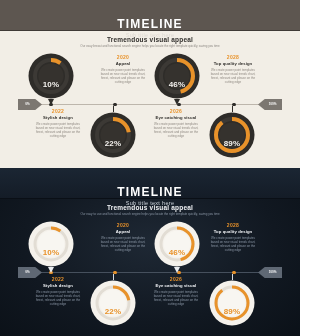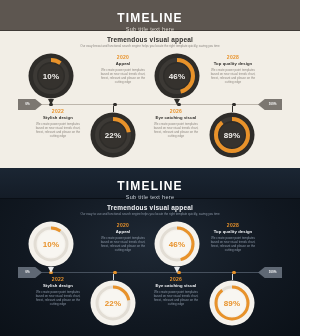--- a/index.html
+++ b/index.html
@@ -22,21 +22,21 @@
     background:radial-gradient(ellipse at 50% 45%, #1e2834 0%, #111821 60%, #0b1118 100%);
   }
   .slide.dark .header{
     position:absolute;left:0;top:0;width:300px;height:30px;
     background:linear-gradient(180deg,#1b2633 0%,#141c27 100%);
     border-bottom:1px solid #0a0f16;
   }
 
   .title{
     text-align:center;font-weight:bold;letter-spacing:1.2px;
-    font-size:12px;line-height:12px;padding-top:12px;color:#ffffff;
+    font-size:12px;line-height:12px;padding-top:18px;color:#ffffff;
   }
   .subtitle{
     text-align:center;font-size:5.5px;line-height:7px;letter-spacing:.3px;
     color:#ded9d2;padding-top:2px;
   }
   .slide.dark .subtitle{color:#cfd6de;}
 
   .sec-title{
     position:absolute;left:0;top:36px;width:300px;text-align:center;
     font-size:6.5px;font-weight:bold;letter-spacing:.2px;color:#32302d;
@@ -85,21 +85,21 @@
   .ptr.down{
     border-left:3.5px solid transparent;border-right:3.5px solid transparent;
     border-top:6px solid #2e2c29;
   }
   .slide.dark .ptr.down{border-top-color:#e9ecef;}
 
   
   .circle{position:absolute;width:48px;height:48px;}
   .circle svg{display:block;width:48px;height:48px;}
   .pct{
-    position:absolute;left:0;top:0;width:48px;height:48px;
+    position:absolute;left:0;top:8px;width:48px;height:48px;
     display:flex;align-items:center;justify-content:center;
     font-size:8px;font-weight:bold;color:#f3f1ee;letter-spacing:.2px;
   }
   .slide.dark .pct{color:#e8922a;}
 
   
   .block{position:absolute;width:52px;text-align:center;}
   .yr{font-size:5px;font-weight:bold;color:#e8922a;letter-spacing:.3px;}
   .hd{font-size:4.2px;font-weight:bold;color:#2e2c29;margin-top:1px;letter-spacing:.1px;}
   .slide.dark .hd{color:#f2f4f7;}

